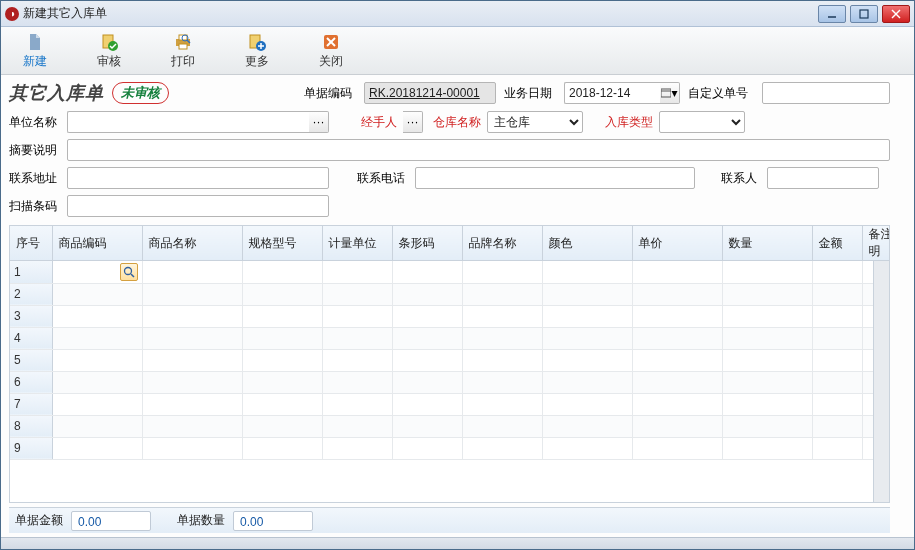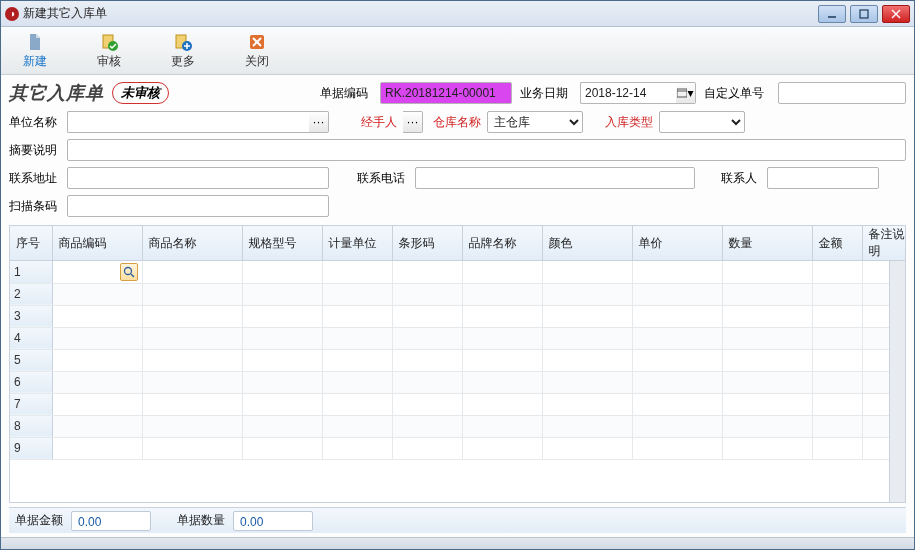--- a/index.html
+++ b/index.html
@@ -14,32 +14,32 @@
 .win-btn { width: 28px; height: 18px; border: 1px solid #6a86a8; background: linear-gradient(#cfe0f5,#a8c4e6); border-radius: 2px; display:flex; align-items:center; justify-content:center; font-size:11px; color:#1c3a5a; cursor:pointer;}
 .win-btn.close { background: linear-gradient(#f07070,#d02020); color:#fff; border-color:#a01818;}
 .win-btn svg { width:10px; height:10px; }
 
 .toolbar { height: 48px; background: linear-gradient(#fafbfc,#e7eaec); border-bottom: 1px solid #c9ced3; display:flex; align-items:center; padding: 2px 6px; gap: 18px;}
 .tool-btn { width: 56px; display:flex; flex-direction:column; align-items:center; gap:1px; cursor:pointer; padding:2px 0;}
 .tool-btn .ticon { width:20px; height:20px; display:flex; align-items:center; justify-content:center;}
 .tool-btn .tlabel { font-size:12px; color:#333;}
 .tool-btn.active .tlabel { color:#1a77c9; }
 
-.body-area { flex:1; padding: 6px 8px 4px 8px; display:flex; flex-direction:column; gap:4px; background:#fdfdfd;}
+.body-area { flex:1; padding: 6px 24px 4px 8px; display:flex; flex-direction:column; gap:4px; background:#fdfdfd;}
 
 .doc-head { display:flex; align-items:center; gap:8px; height:24px;}
 .doc-title { font-size:18px; font-weight:bold; color:#444; font-style:italic; letter-spacing:1px;}
-.stamp { display:inline-block; border:1.5px solid #d03030; color:#000000; border-radius:12px; padding:1px 8px; font-size:13px; font-weight:bold; font-style:italic;}
+.stamp { display:inline-block; border:1.5px solid #d03030; color:#15803d; border-radius:12px; padding:1px 8px; font-size:13px; font-weight:bold; font-style:italic;}
 .doc-head .spacer { flex:1; }
 
 .form-row { display:flex; align-items:center; gap:6px; margin-top:2px;}
 .lbl { display:inline-block; min-width:52px; text-align:left; font-size:12px; color:#000000;}
 .lbl.req { color:#d02020;text-align:right; }
 .fld { height:22px; border:1px solid #b5b5b5; background:#fff; padding:0 4px; font-size:12px; color:#222; border-radius:2px;}
-.fld.ro { background:#d946ef; }
+.fld.ro { background:#e5e5e5;text-decoration:underline; }
 .pick { display:flex; align-items:center;}
 .pick .fld { border-right:none; border-top-right-radius:0; border-bottom-right-radius:0;}
 .pick-btn { width:20px; height:22px; border:1px solid #b5b5b5; background:linear-gradient(#fefefe,#e7e7e7); border-left:none; display:flex; align-items:center; justify-content:center; cursor:pointer; border-radius:0 2px 2px 0;}
 
 .grid-wrap { flex:1; border:1px solid #c9d2dc; margin-top:4px; display:flex; flex-direction:column; overflow:hidden; background:#fff;}
 .grid { width:100%; border-collapse:collapse; table-layout:fixed;}
 .grid thead th { background:linear-gradient(#f2f7fc,#e3edf7); border-right:1px solid #c9d2dc; border-bottom:1px solid #c9d2dc; height:24px; font-weight:normal; font-size:12px; color:#222; text-align:left; padding:0 6px; position:relative;}
 .grid tbody td { border-right:1px solid #e6e9ec; border-bottom:1px solid #e6e9ec; height:22px; font-size:12px; padding:0 4px; background:#fff;}
 .grid tbody tr:nth-child(even) td { background:#fafbfc; }
 .rownum { background:linear-gradient(#f2f7fc,#e3edf7)!important; text-align:left; color:#333; border-right:1px solid #c9d2dc!important;}
@@ -96,20 +96,32 @@
     </div>
     <div class="tool-btn">
       <span class="ticon">
           <svg width="20" height="20">
             <rect x="4" y="3" width="10" height="13" fill="#f0d070" stroke="#c09020"></rect>
             <circle cx="14" cy="14" r="5" fill="#30a030"></circle>
             <path d="M11 14l2 2 4-4" stroke="#fff" stroke-width="1.5" fill="none"></path>
           </svg>
         </span>
       <span class="tlabel">审核</span>
+    </div>
+    <div class="tool-btn">
+      <span class="ticon">
+          <svg width="20" height="20">
+            <rect x="3" y="7" width="14" height="7" fill="#d0a040"></rect>
+            <rect x="6" y="3" width="8" height="5" fill="#fff" stroke="#c09020"></rect>
+            <rect x="6" y="12" width="8" height="5" fill="#fff" stroke="#c09020"></rect>
+            <circle cx="12" cy="6" r="3" fill="none" stroke="#3070c0" stroke-width="1"></circle>
+            <line x1="14" y1="8" x2="17" y2="11" stroke="#3070c0" stroke-width="1.5"></line>
+          </svg>
+        </span>
+      <span class="tlabel">打印</span>
     </div>
     <div class="tool-btn">
       <span class="ticon">
           <svg width="20" height="20">
             <rect x="3" y="3" width="10" height="13" fill="#f0d070" stroke="#c09020"></rect>
             <circle cx="14" cy="14" r="5" fill="#2070c0"></circle>
             <path d="M14 11v6M11 14h6" stroke="#fff" stroke-width="1.5"></path>
           </svg>
         </span>
       <span class="tlabel">更多</span>

